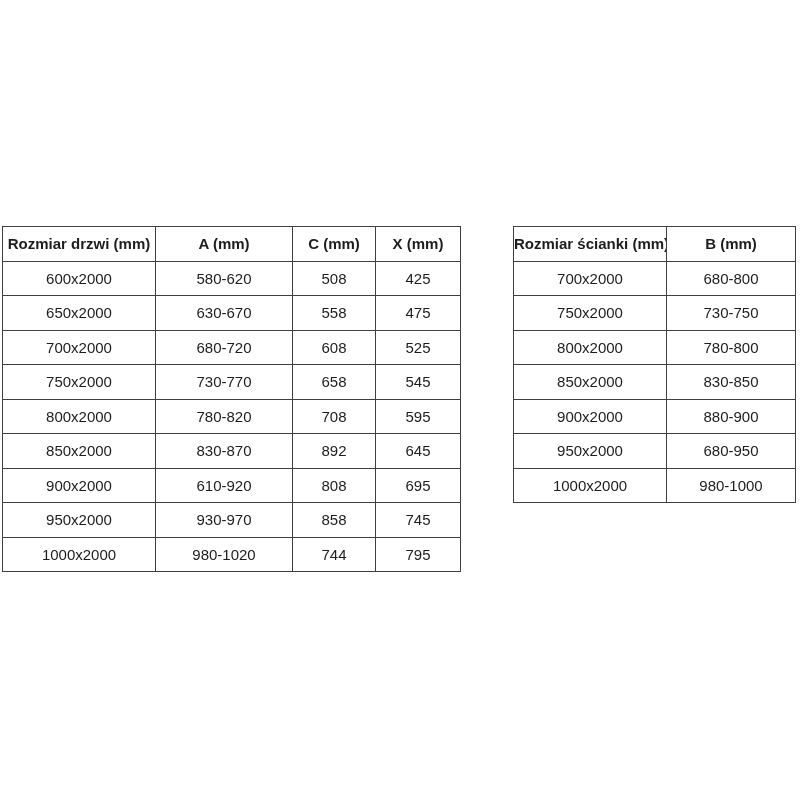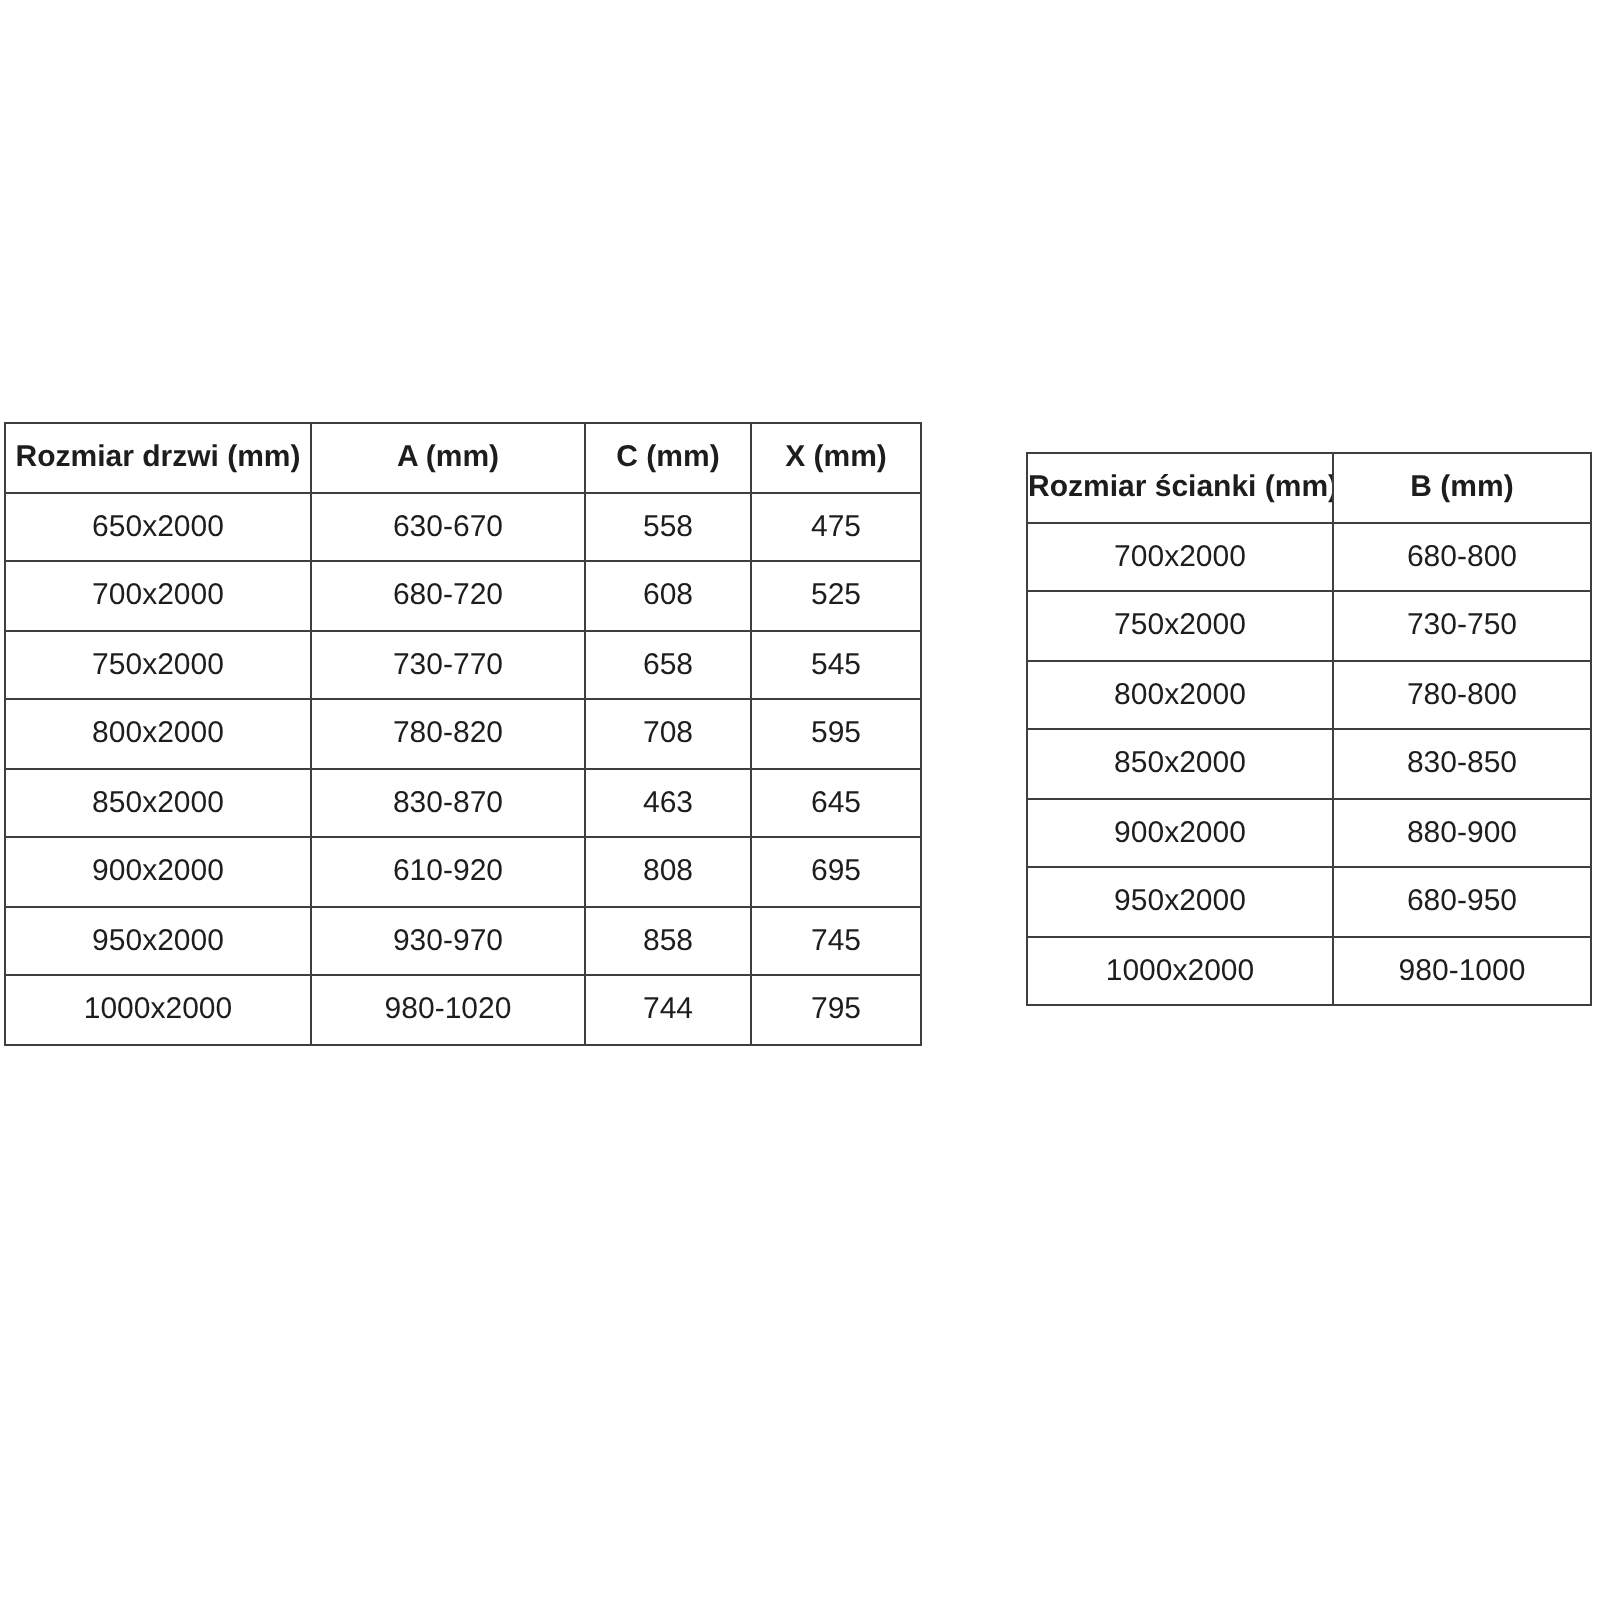--- a/index.html
+++ b/index.html
@@ -33,21 +33,21 @@
     line-height: 1;
     white-space: nowrap;
     overflow: hidden;
   }
   table.spec-table th {
     font-weight: bold;
   }
   
   table.table-doors {
     left: 2px;
-    top: 211px;
+    top: 226px;
     width: 454px;
   }
   table.table-doors th:nth-child(1), table.table-doors td:nth-child(1) { width: 152px; }
   table.table-doors th:nth-child(2), table.table-doors td:nth-child(2) { width: 136px; }
   table.table-doors th:nth-child(3), table.table-doors td:nth-child(3) { width: 82px; }
   table.table-doors th:nth-child(4), table.table-doors td:nth-child(4) { width: 84px; }
   
   table.table-wall {
     left: 513px;
     top: 226px;
@@ -64,20 +64,26 @@
       <thead>
         <tr>
           <th>Rozmiar drzwi (mm)</th>
           <th>A (mm)</th>
           <th>C (mm)</th>
           <th>X (mm)</th>
         </tr>
       </thead>
       <tbody>
         <tr>
+          <td>600x2000</td>
+          <td>580-620</td>
+          <td>508</td>
+          <td>425</td>
+        </tr>
+        <tr>
           <td>650x2000</td>
           <td>630-670</td>
           <td>558</td>
           <td>475</td>
         </tr>
         <tr>
           <td>700x2000</td>
           <td>680-720</td>
           <td>608</td>
           <td>525</td>
@@ -90,21 +96,21 @@
         </tr>
         <tr>
           <td>800x2000</td>
           <td>780-820</td>
           <td>708</td>
           <td>595</td>
         </tr>
         <tr>
           <td>850x2000</td>
           <td>830-870</td>
-          <td>463</td>
+          <td>892</td>
           <td>645</td>
         </tr>
         <tr>
           <td>900x2000</td>
           <td>610-920</td>
           <td>808</td>
           <td>695</td>
         </tr>
         <tr>
           <td>950x2000</td>

